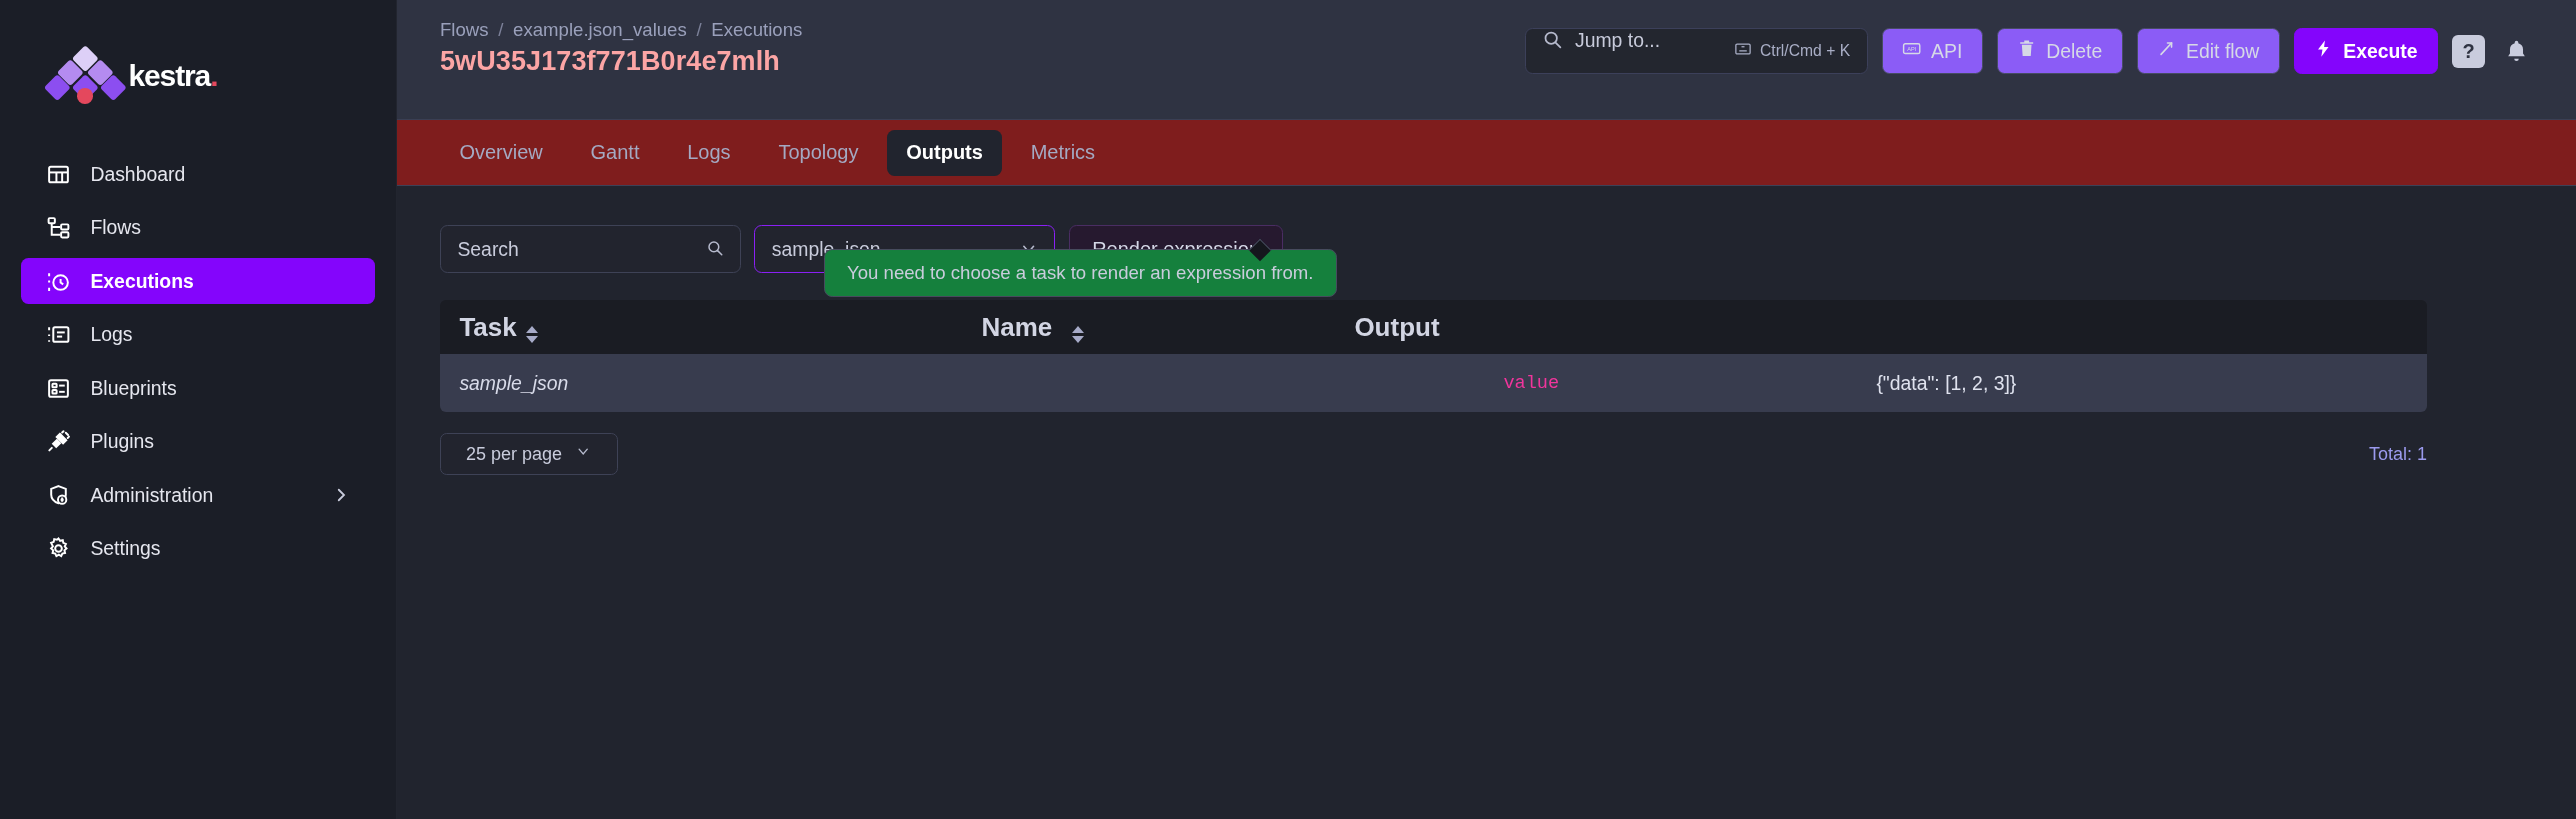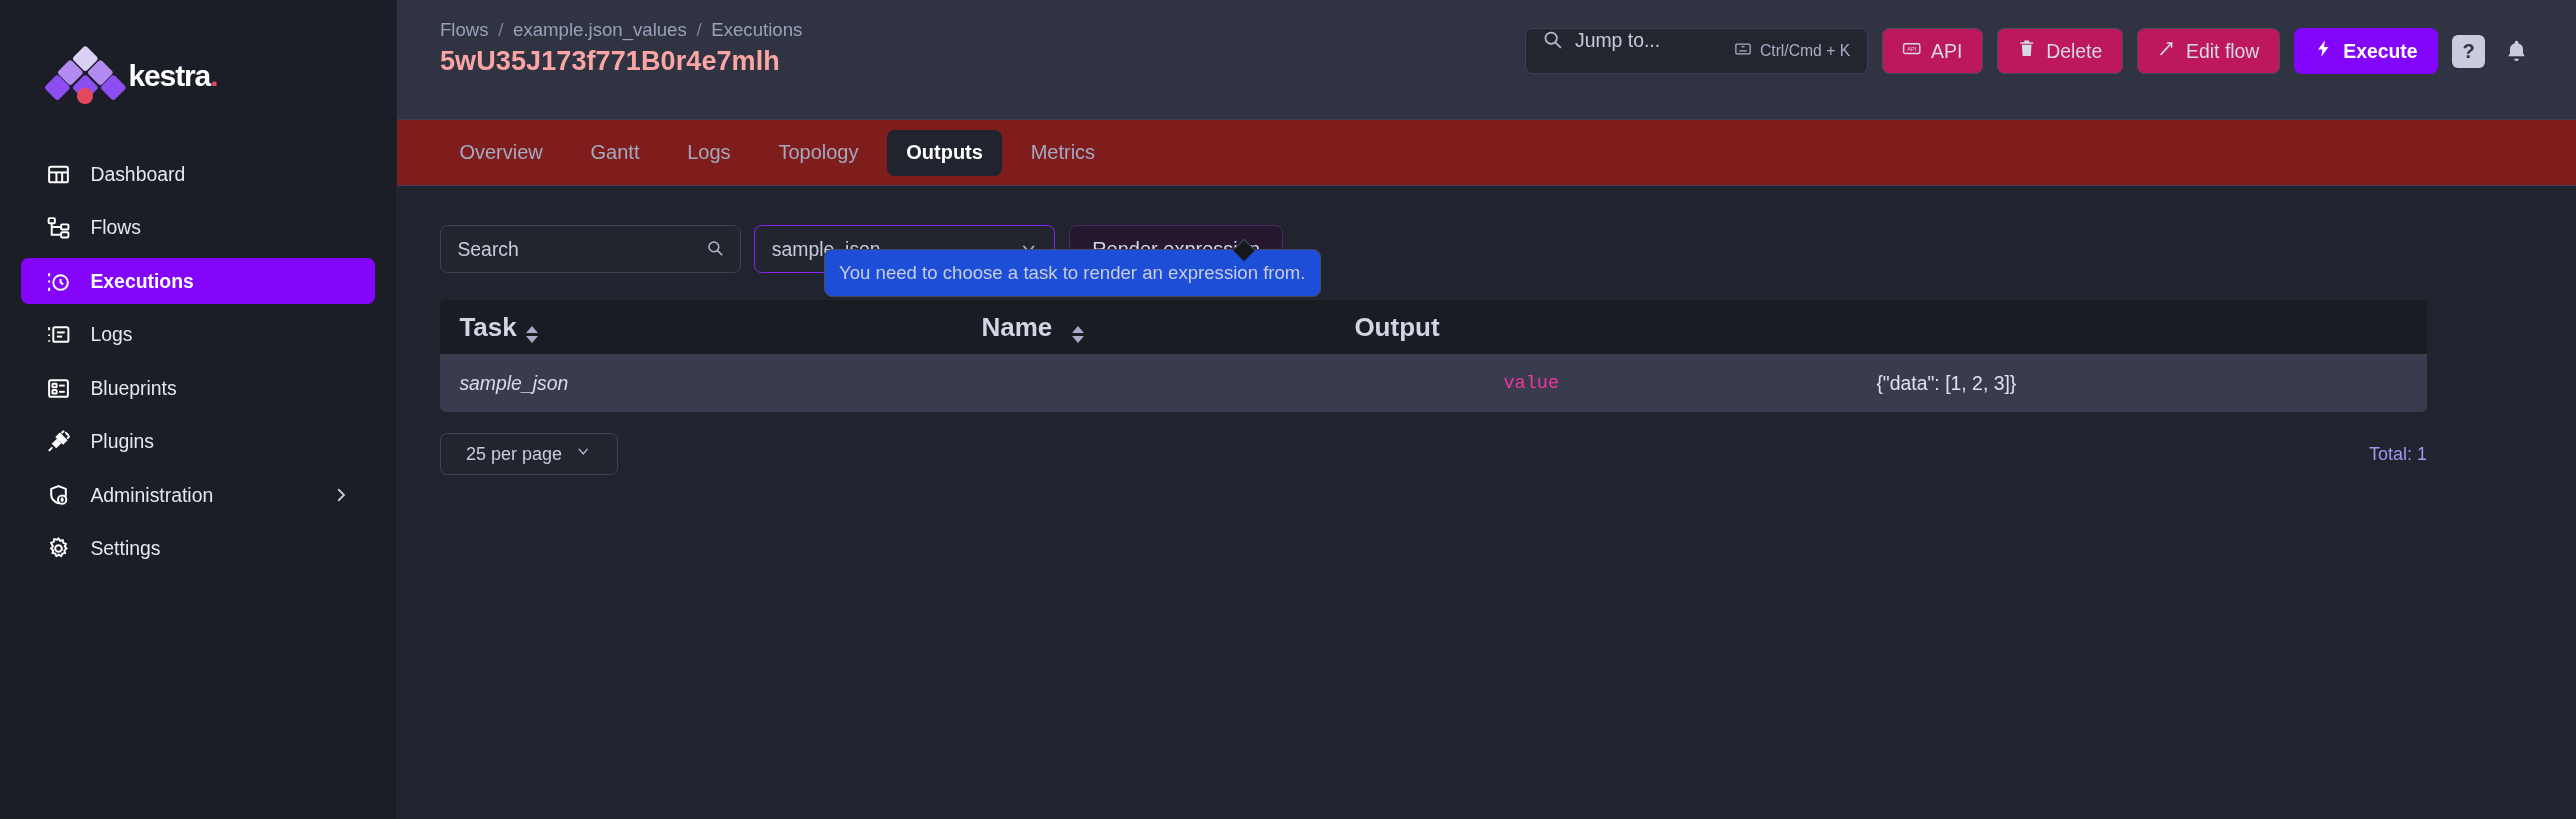--- a/index.html
+++ b/index.html
@@ -72,21 +72,21 @@
     height: 46px; padding: 0 16.4px; min-width: 343px; cursor: text; margin-left: 36px;
   }
   .jumpto .jt-label { color: #c8cbdb; font-size: 19.4px; flex: 1; }
   .kbd {
     display: flex; align-items: center; gap: 7.5px;
     color: #a9aec6; font-size: 15.7px;
   }
   .btn {
     display: flex; align-items: center; gap: 9.7px;
     height: 46px; padding: 0 19.4px; border-radius: 7.5px;
-    background: #be185d; border: 0.7px solid #474c63;
+    background: #8b5cf6; border: 0.7px solid #474c63;
     color: #d6d9e6; font-size: 19.4px; cursor: pointer; white-space: nowrap;
   }
   .btn.primary { background: #8405fc; border-color: #8405fc; color: #fff; font-weight: 600; }
   .icon-sq {
     width: 33px; height: 33px; border-radius: 6px; background: #c9ccdd;
     display: flex; align-items: center; justify-content: center;
     color: #2f3342; font-size: 20px; font-weight: 700; cursor: pointer;
   }
   .bell { width: 34px; height: 34px; display:flex; align-items:center; justify-content:center; cursor: pointer;}
 
@@ -120,22 +120,22 @@
   .render-btn {
     height: 48px; border-radius: 7.5px; padding: 0 22.4px;
     background: #26192f; border: 0.7px solid #4a2d63;
     display: flex; align-items: center; color: #d4d7e6; font-size: 20px;
     cursor: pointer;
   }
 
   
   .tooltip {
     position: absolute; left: 427px; top: 63px;
-    background: #1d4ed8; border: 0.7px solid #474b5e; border-radius: 8.2px;
-    padding: 12px 14px; color: #c9ccdc; font-size: 18.6px; white-space: nowrap;
+    background: #15803d; border: 0.7px solid #474b5e; border-radius: 8.2px;
+    padding: 12px 22px; color: #c9ccdc; font-size: 18.6px; white-space: nowrap;
     z-index: 40;
   }
   .tooltip::after {
     content: ""; position: absolute; top: -8.2px; right: 68px;
     width: 15px; height: 15px; background: #15171d;
     border-left: 0.7px solid #474b5e; border-top: 0.7px solid #474b5e;
     transform: rotate(45deg);
   }
 
   

